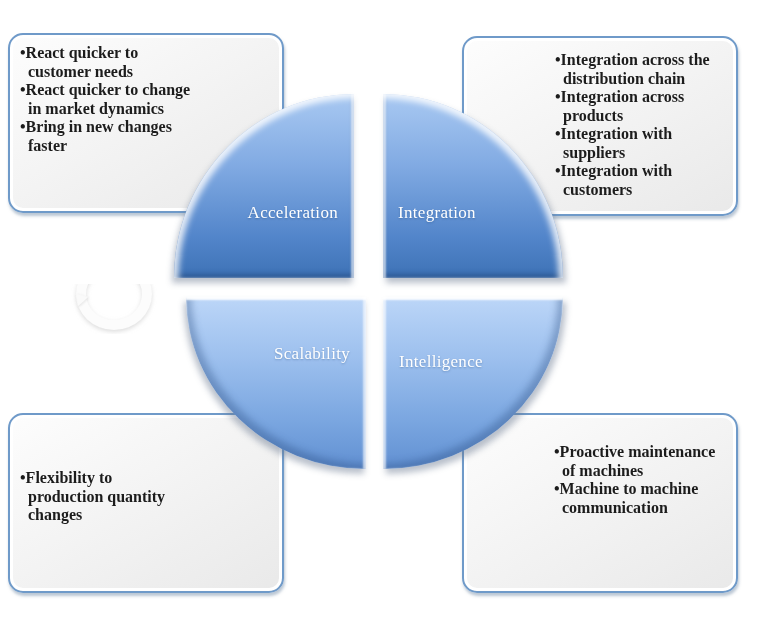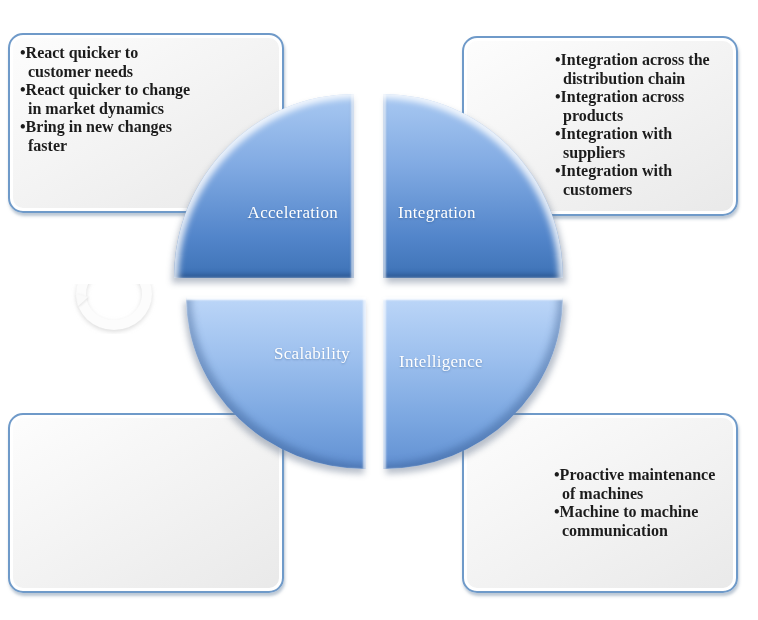--- a/index.html
+++ b/index.html
@@ -22,21 +22,21 @@
   }
   .callout li { white-space:pre-line; padding-left:8px; text-indent:-8px; }
   .callout li::before { content:"\2022"; }
   .co-tl { left:8px;   top:33px;  }
   .co-tr { left:462px; top:36px;  }
   .co-bl { left:8px;   top:413px; }
   .co-br { left:462px; top:413px; }
   .co-tl ul { padding:9px 8px 0 10px; }
   .co-tr ul { padding:13px 4px 0 91px; }
   .co-bl ul { padding:54px 8px 0 10px; }
-  .co-br ul { padding:51px 4px 0 90px; }
+  .co-br ul { padding:28px 4px 0 90px; }
 
   
   .wedge { position:absolute; z-index:2; }
   .w-accel {
     left:174px; top:94px; width:180px; height:184px;
     border-top-left-radius:100%;
     background:linear-gradient(180deg,#a9c9f2 0%,#82abe3 38%,#5285ca 78%,#3e72b6 100%);
     box-shadow: -2px 5px 6px rgba(100,115,140,0.45),
                 inset 4px 4px 6px rgba(255,255,255,0.85),
                 inset -3px 0 2px rgba(255,255,255,0.6),
@@ -119,20 +119,23 @@
 products</li>
       <li>Integration with
 suppliers</li>
       <li>Integration with
 customers</li>
     </ul>
   </div>
 
   <div class="callout co-bl">
     <ul>
+      <li>Flexibility to
+production quantity
+changes</li>
     </ul>
   </div>
 
   <div class="callout co-br">
     <ul>
       <li>Proactive maintenance
 of machines</li>
       <li>Machine to machine
 communication</li>
     </ul>

